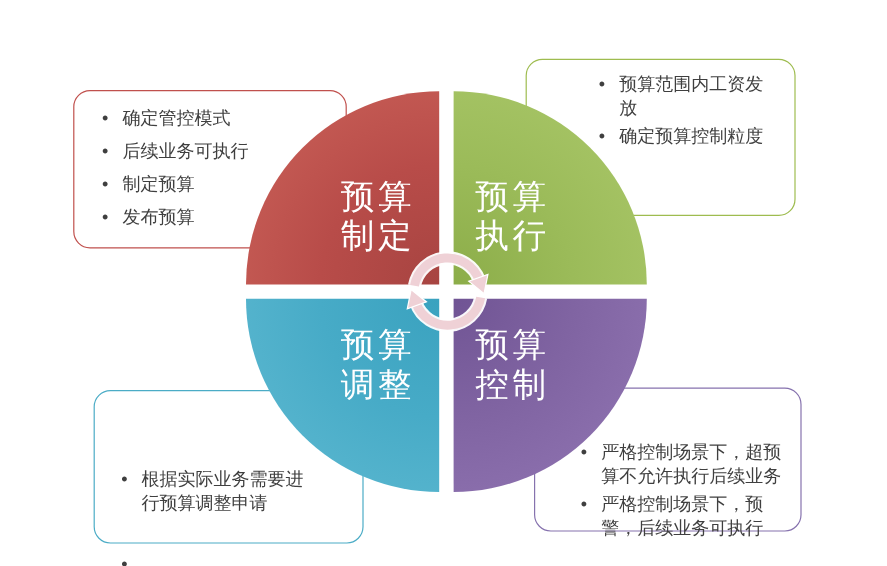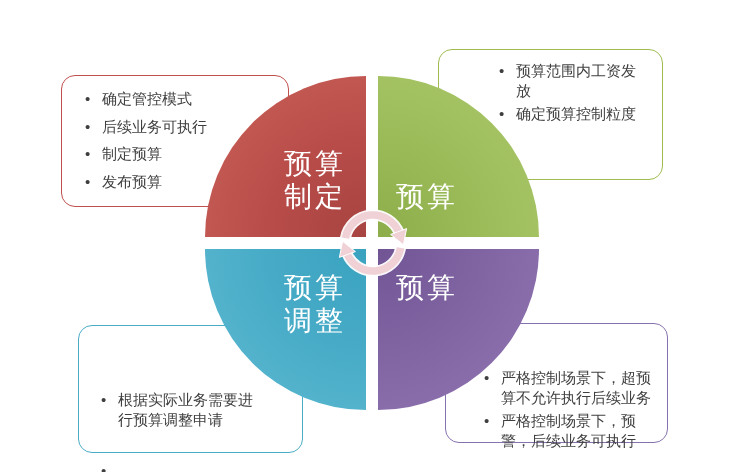--- a/index.html
+++ b/index.html
@@ -199,33 +199,35 @@
   <div class="quadrant quadrant-formulation">
     <div class="quadrant-label">
       <span>预算</span>
       <span>制定</span>
     </div>
   </div>
 
   <div class="quadrant quadrant-execution">
     <div class="quadrant-label">
       <span>预算</span>
+      <span>执行</span>
     </div>
   </div>
 
   <div class="quadrant quadrant-adjustment">
     <div class="quadrant-label">
       <span>预算</span>
       <span>调整</span>
     </div>
   </div>
 
   <div class="quadrant quadrant-control">
     <div class="quadrant-label">
       <span>预算</span>
+      <span>控制</span>
     </div>
   </div>
 
   <svg class="cycle-icon" viewBox="0 0 90 90" aria-hidden="true">
     <path class="halo" d="M17.4,40.1 A28,28 0 0 1 71.3,35.4"></path>
     <path class="halo" d="M72.6,49.9 A28,28 0 0 1 18.7,54.6"></path>
     <path class="arc" d="M17.4,40.1 A28,28 0 0 1 71.3,35.4"></path>
     <polygon class="head" points="75.4,46.7 62.6,36.4 78.6,30.6"></polygon>
     <path class="arc" d="M72.6,49.9 A28,28 0 0 1 18.7,54.6"></path>
     <polygon class="head" points="14.6,43.3 27.4,53.6 11.4,59.4"></polygon>

